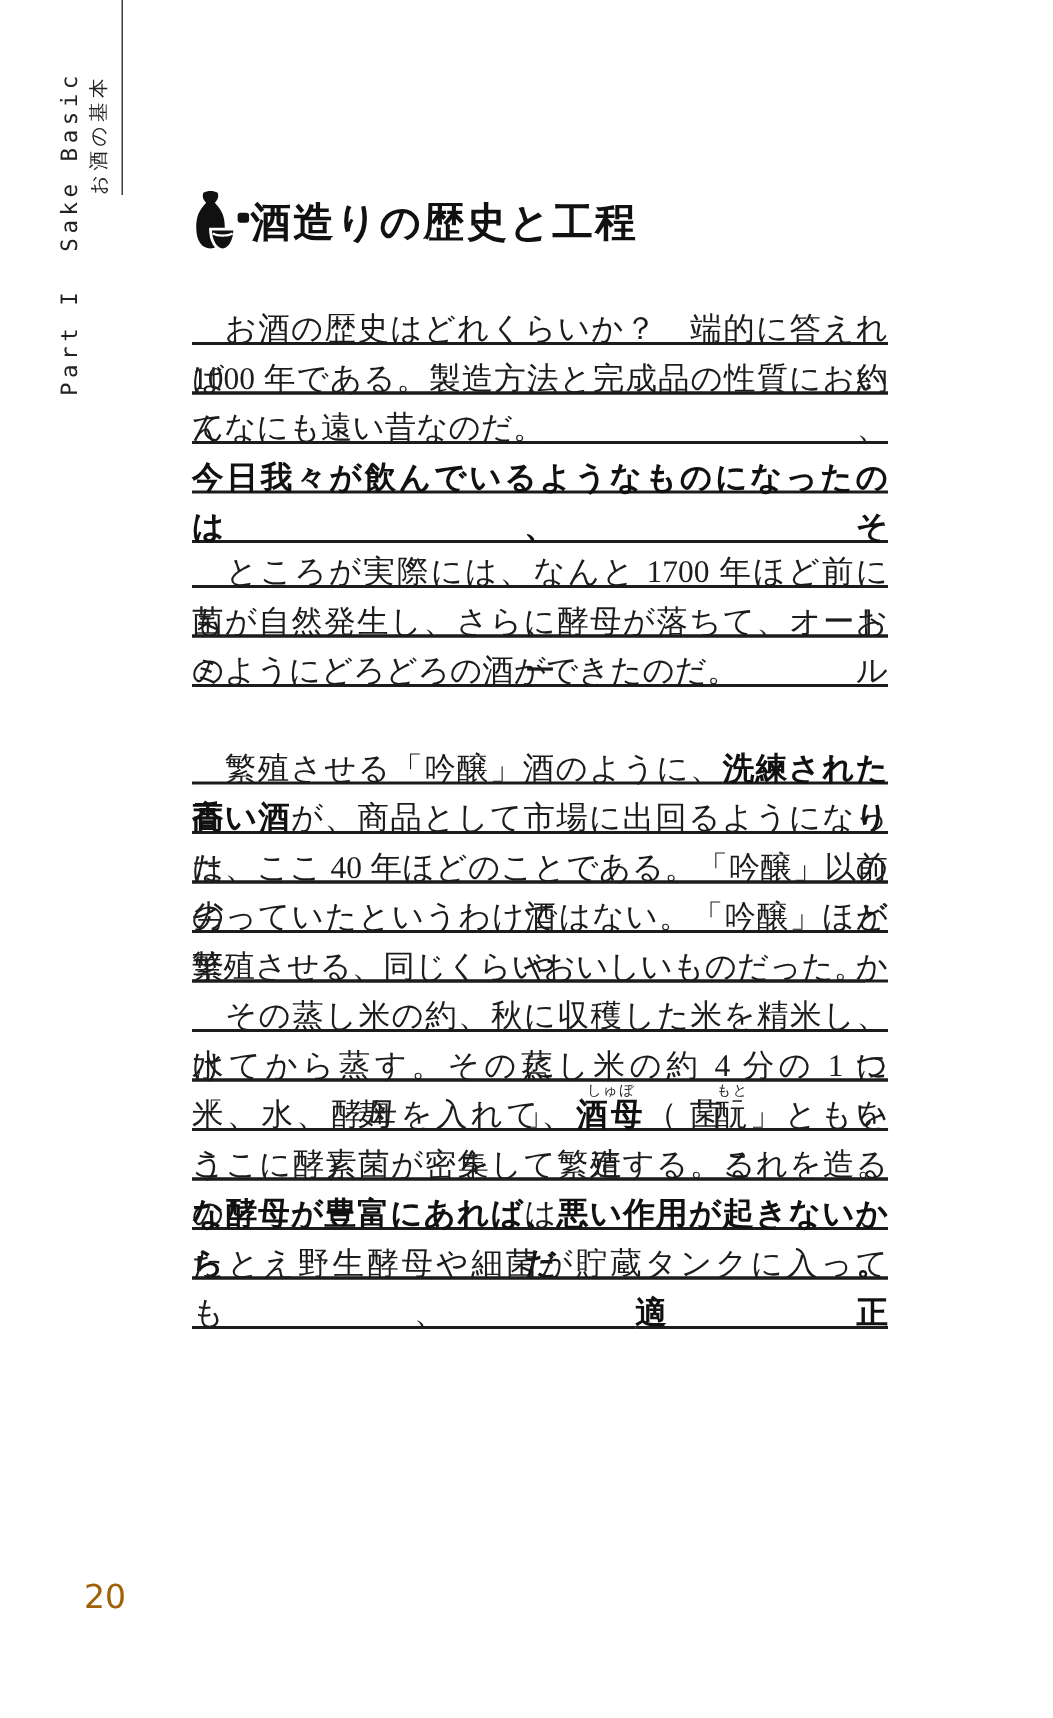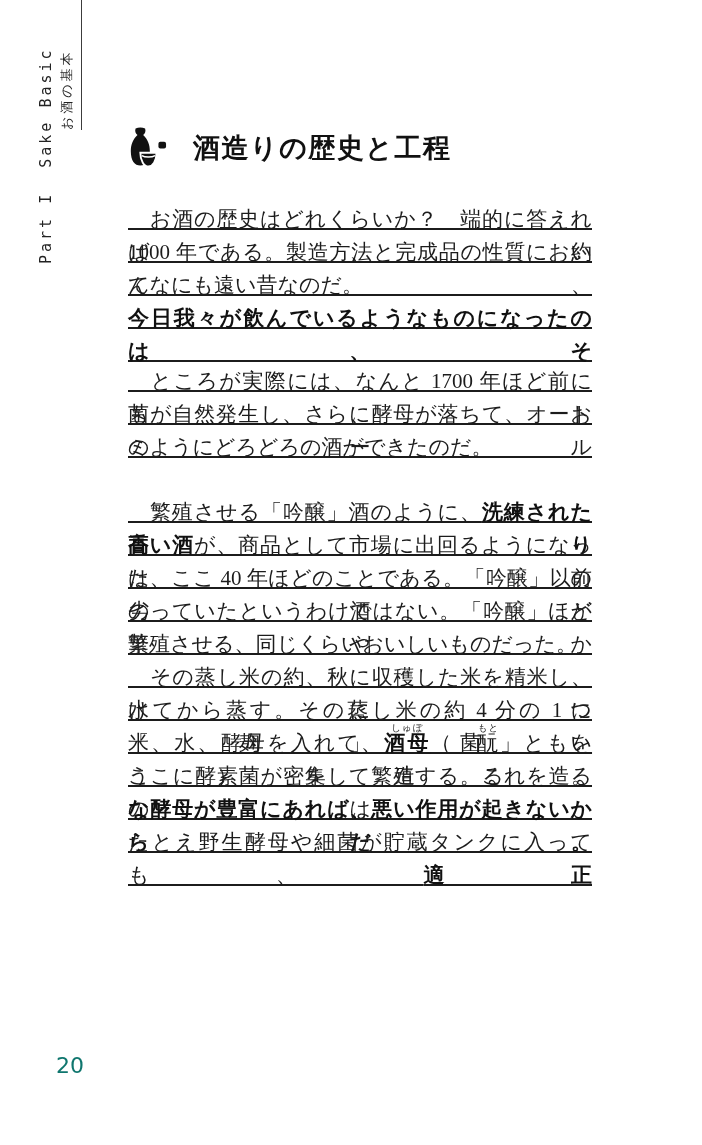--- a/index.html
+++ b/index.html
@@ -46,21 +46,21 @@
     color: #222222;
     white-space: pre;
   }
 
   
   .heading {
     position: absolute;
     left: 127px; top: 126px;
     display: flex;
     align-items: center;
-    gap: 26px;
+    gap: 0;
   }
   .heading-icon { width: 40px; height: 43px; flex: 0 0 auto; }
   .heading-text {
     font-size: 27px;
     font-weight: bold;
     letter-spacing: 1.5px;
     color: #111111;
     white-space: nowrap;
   }
 
@@ -98,21 +98,21 @@
     white-space: nowrap;
     color: #1c1c1c;
   }
 
   
   .page-number {
     position: absolute;
     left: 56px; top: 1053px;
     font-family: "DejaVu Sans", "Liberation Sans", sans-serif;
     font-size: 22px;
-    color: #0f766e;
+    color: #a16207;
   }
 </style>
 </head>
 <body>
 
 <div class="page">
 
   <div class="sidebar">
     <div class="sidebar-part">Part I  Sake Basic</div>
     <div class="sidebar-sub"><span>お酒の基本</span></div>

